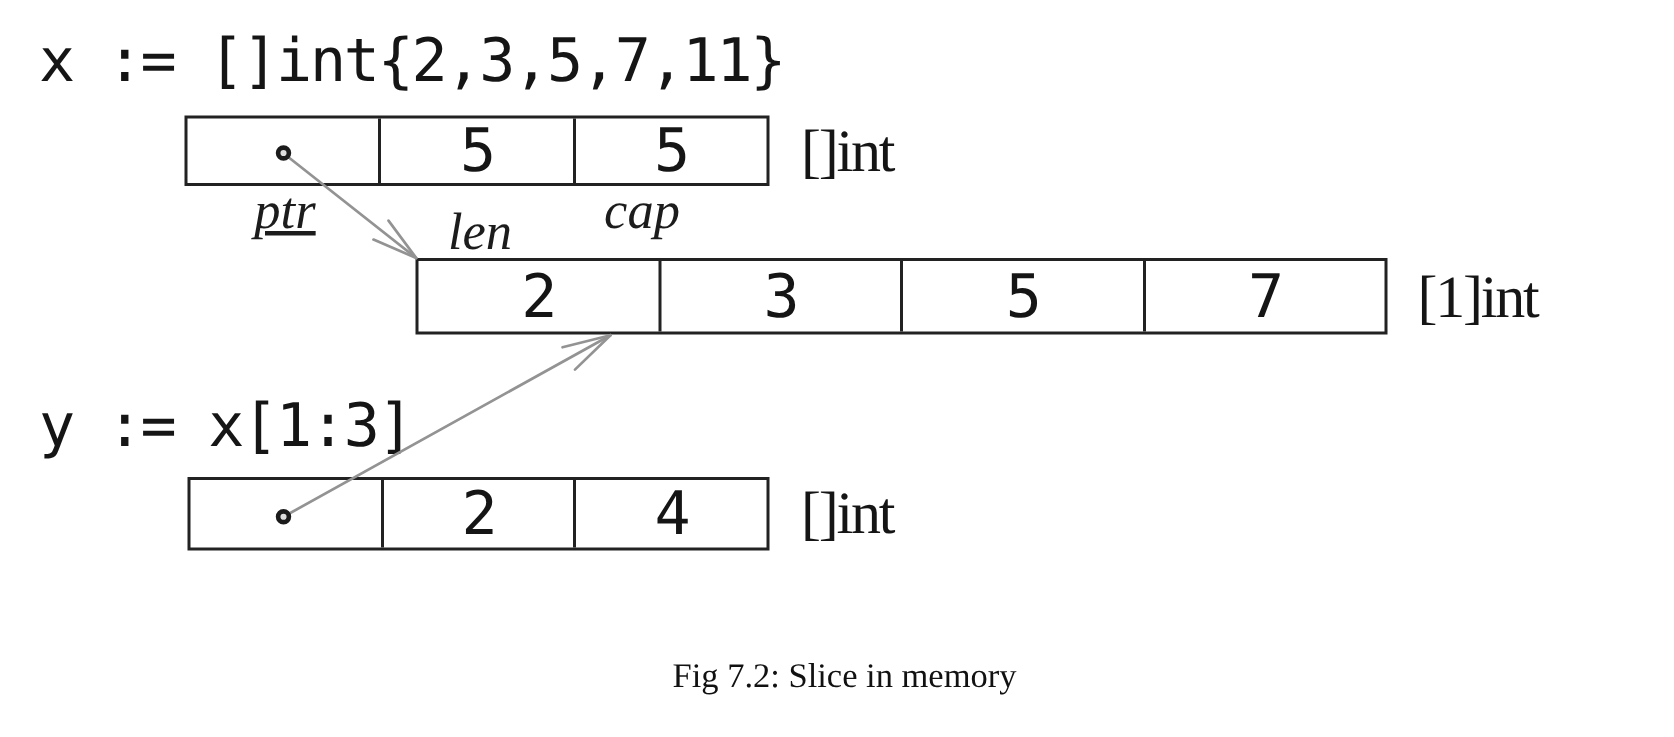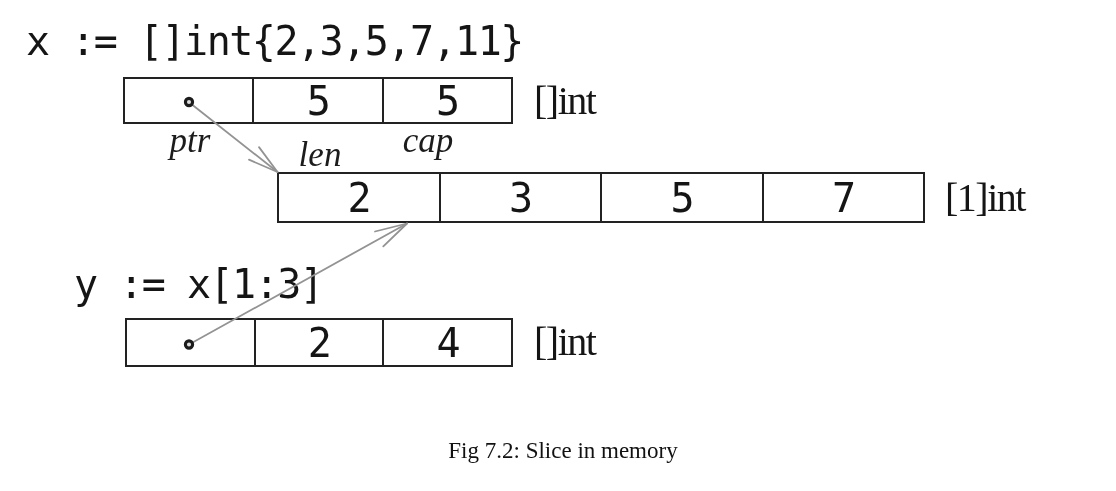--- a/index.html
+++ b/index.html
@@ -84,33 +84,33 @@
 
   <div class="code" style="left:26px; top:21px;text-align:right;">x := []int{2,3,5,7,11}</div>
 
   <div class="membox" style="left:123px; top:77px; width:390px; height:47px;">
     <div class="cell"></div>
     <div class="cell">5</div>
     <div class="cell">5</div>
   </div>
   <div class="typelabel" style="left:534px; top:77px; height:47px;">[]int</div>
 
-  <div class="fieldlabel" style="left:190px; top:123px;">ptr</div>
+  <div class="fieldlabel" style="left:190px; top:123px;text-decoration:underline;">ptr</div>
   <div class="fieldlabel" style="left:320px; top:137px;">len</div>
   <div class="fieldlabel" style="left:428px; top:123px;">cap</div>
 
   <div class="membox" style="left:277px; top:172px; width:648px; height:51px;">
     <div class="cell">2</div>
     <div class="cell">3</div>
     <div class="cell">5</div>
     <div class="cell">7</div>
   </div>
   <div class="typelabel" style="left:945px; top:172px; height:51px;">[1]int</div>
 
-  <div class="code" style="left:26px; top:264px;margin-left:48px;">y := x[1:3]</div>
+  <div class="code" style="left:26px; top:264px;">y := x[1:3]</div>
 
   <div class="membox" style="left:125px; top:318px; width:388px; height:49px;">
     <div class="cell"></div>
     <div class="cell">2</div>
     <div class="cell">4</div>
   </div>
   <div class="typelabel" style="left:534px; top:317px; height:49px;">[]int</div>
 
   <svg class="overlay" viewBox="0 0 1116 491">
     <g stroke="#939393" stroke-width="1.8" fill="none" stroke-linecap="round">

